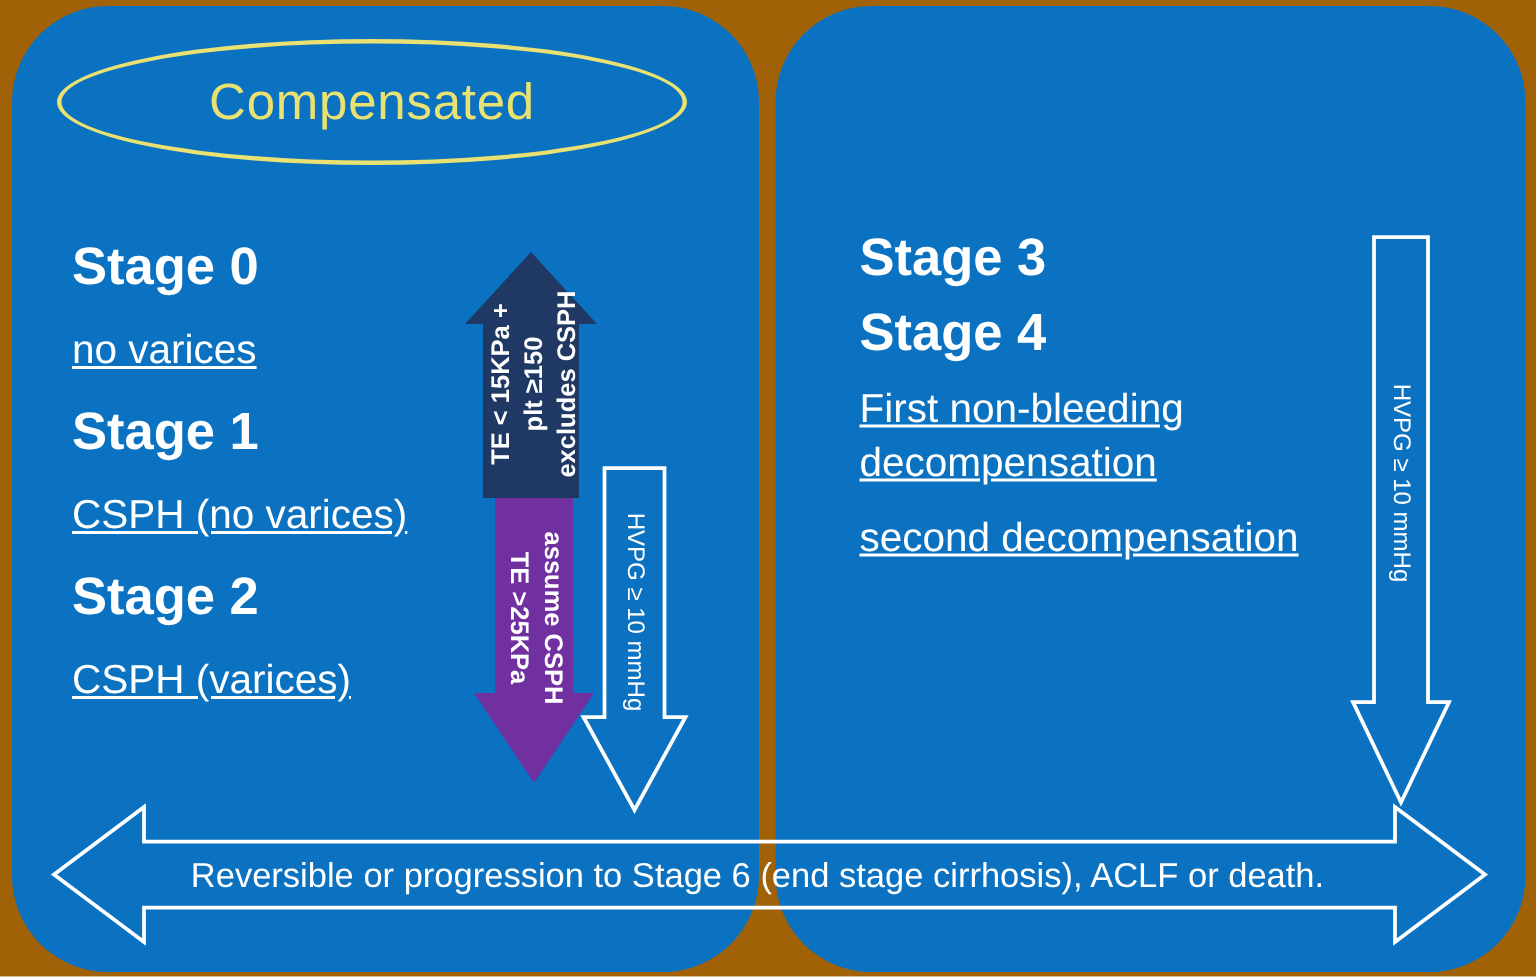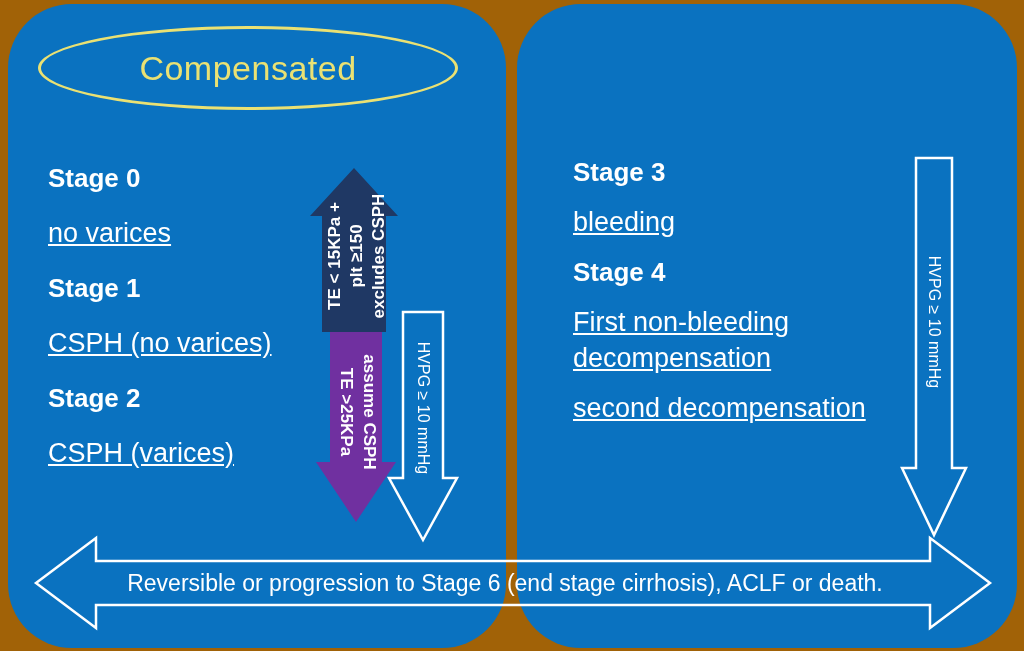--- a/index.html
+++ b/index.html
@@ -48,21 +48,21 @@
     font-size: 34px;
     letter-spacing: 0.5px;
     white-space: nowrap;
   }
 
   .stages { position: absolute; color: var(--text-white); }
   #panel-left  .stages { left: 40px; top: 156px; width: 270px; }
   #panel-right .stages { left: 56px; top: 150px; width: 330px; }
 
   .stage-label {
-    font-size: 26px;
+    font-size: 35px;
     font-weight: 700;
     line-height: 36px;
     margin-bottom: 19px;
   }
   .stage-desc {
     font-size: 27px;
     font-weight: 400;
     line-height: 36px;
     margin-bottom: 19px;
     text-decoration: underline;
@@ -108,21 +108,20 @@
       <div class="stage-label">Stage 1</div>
       <div class="stage-desc">CSPH (no varices)</div>
       <div class="stage-label">Stage 2</div>
       <div class="stage-desc">CSPH (varices)</div>
     </div>
   </section>
 
   <section class="panel" id="panel-right">
     <div class="stages">
       <div class="stage-label">Stage 3</div>
-      <div class="stage-desc">bleeding</div>
       <div class="stage-label">Stage 4</div>
       <div class="stage-desc">First non-bleeding decompensation</div>
       <div class="stage-desc">second decompensation</div>
     </div>
   </section>
 
   <svg class="overlay" viewBox="0 0 1024 651">
 
     <g>
       <polygon class="arrow-navy" points="354,168 398,216 386,216 386,332 322,332 322,216 310,216"></polygon>

